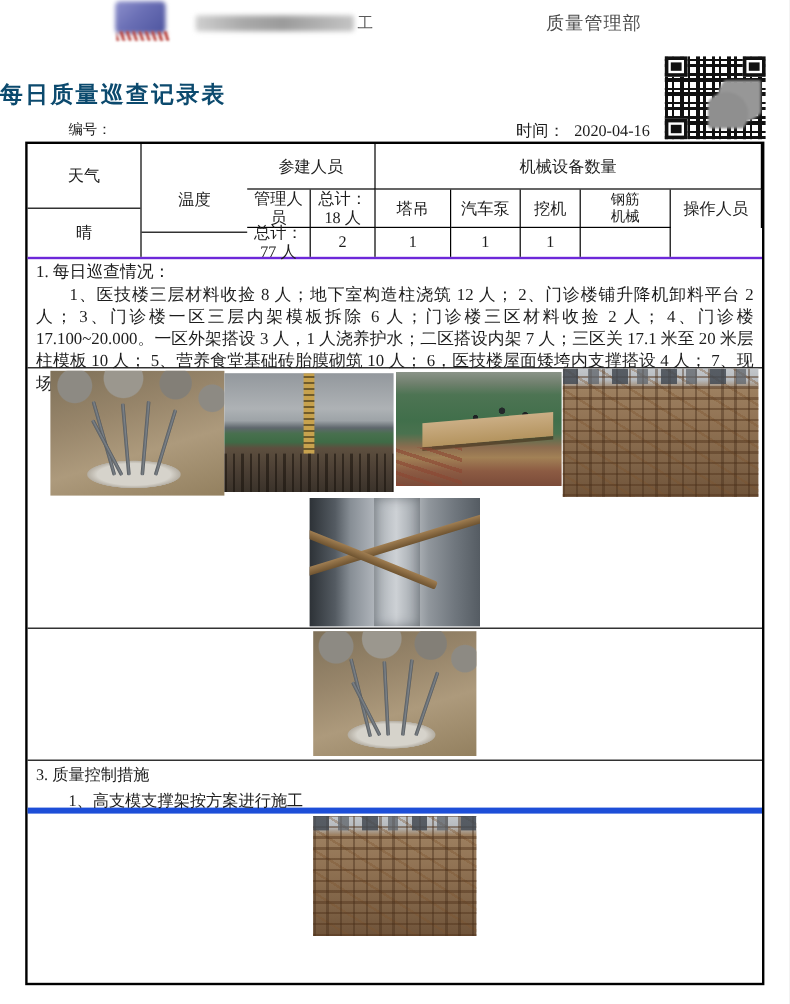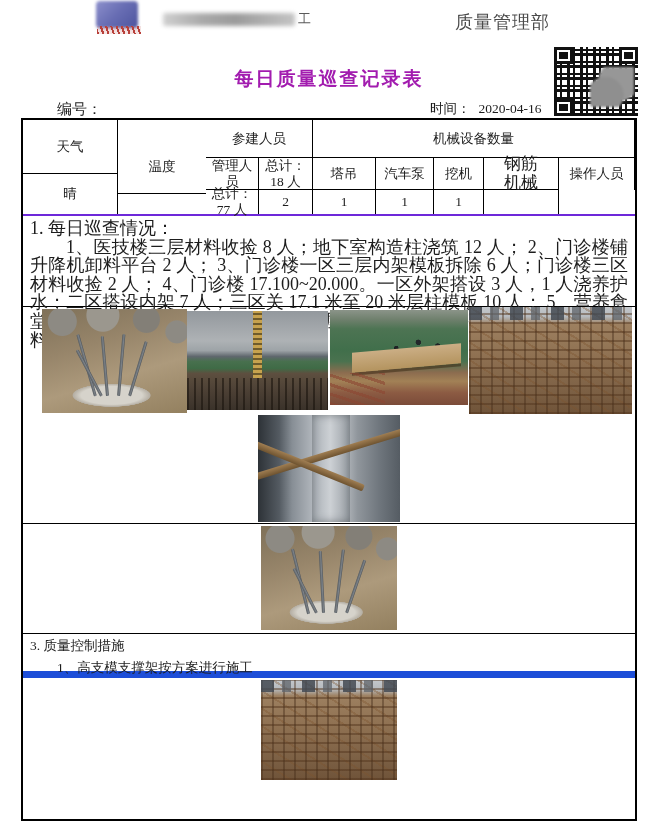--- a/index.html
+++ b/index.html
@@ -14,72 +14,72 @@
   .logo-blob{ position:absolute; left:96px; top:1px; width:42px; height:27px;
     background:linear-gradient(135deg,#8d90cc 0%,#6a6fb5 45%,#4d549e 100%);
     border-radius:4px; filter:blur(1.6px); }
   .logo-redmark{ position:absolute; left:97px; top:26px; width:44px; height:8px;
     background:repeating-linear-gradient(72deg,#b8403a 0 2px,rgba(184,64,58,.15) 2px 5px);
     filter:blur(.7px); }
   .org-blurbar{ position:absolute; left:163px; top:13px; width:132px; height:13px;
     background:linear-gradient(90deg,#cfcfcf 0%,#a9a9a9 30%,#9b9b9b 55%,#c4c4c4 100%);
     filter:blur(2.2px); border-radius:2px; }
   .org-visible{ position:absolute; left:298px; top:10px; font-size:13px; color:#5a5a5a; }
-  .dept{ position:absolute; left:455px; top:10px; font-size:18px; color:#4a4a4a; letter-spacing:1px; }
+  .dept{ position:absolute; left:455px; top:10px; font-size:15px; color:#4a4a4a; letter-spacing:1px; }
 
   
   .qr{ position:absolute; left:552px; top:45px; width:88px; height:73px; background:#fff; }
   .qr .modules{ position:absolute; inset:2px;
     background:
       repeating-linear-gradient(90deg,#111 0 3px,transparent 3px 6px,#111 6px 8px,transparent 8px 13px),
       repeating-linear-gradient(0deg,#111 0 3px,transparent 3px 5px,#111 5px 7px,transparent 7px 12px);
   }
   .qr .finder{ position:absolute; width:19px; height:17px; border:3px solid #111; background:#fff; }
   .qr .finder::after{ content:""; position:absolute; inset:2px; background:#111; }
   .qr .f-tl{ left:2px; top:2px; } .qr .f-tr{ right:2px; top:2px; } .qr .f-bl{ left:2px; bottom:2px; }
   .qr .redact{ position:absolute; right:6px; top:22px; width:44px; height:40px;
     background:radial-gradient(circle at 35% 70%,#8f8f8f 0 45%,transparent 46%),
                radial-gradient(circle at 65% 35%,#979797 0 52%,transparent 53%);
     filter:blur(1px); }
 
   
-  .doc-title{ position:absolute; left:0; top:66px; width:100%; text-align:center;
+  .doc-title{ position:absolute; left:0; top:66px; width:100%; 
     font-family:"Liberation Sans","DejaVu Sans",sans-serif; font-weight:bold;
-    font-size:19px; letter-spacing:2px; color:#a21caf; }
-  .meta-no{ position:absolute; left:57px; top:100px; font-size:15px; }
+    font-size:19px; letter-spacing:2px; color:#0c4a6e; }
+  .meta-no{ position:absolute; left:57px; top:100px; font-size:12px; }
   .meta-time{ position:absolute; left:430px; top:100px; font-size:13.5px; }
   .meta-time .date{ margin-left:8px; }
 
   
   .main-table{ position:absolute; left:21px; top:118px; width:616px; height:703px;
     border:2px solid #000; background:#fff; }
 
   .grid{ display:grid; width:100%;
     grid-template-columns:95px 88px 53px 54px 63px 58px 50px 75px 1fr;
     grid-template-rows:38px 32px 24px;
     border-bottom:2px solid #6d28d9; }
   .cell{ border-right:1px solid #000; border-bottom:1px solid #000;
     display:flex; align-items:center; justify-content:center;
     font-size:13.5px; text-align:center; line-height:1.15; }
   .cell.lastcol{ border-right:none; }
   .cell.lastrow{ border-bottom:none; }
   .span2{ grid-column:span 2; } .span5{ grid-column:span 5; }
   .vcol{ grid-row:1 / span 3; flex-direction:column; padding:0; align-items:stretch; border-bottom:none; }
   .vcol .vtop{ height:54px; border-bottom:1px solid #000; display:flex; align-items:center; justify-content:center; }
   .vcol .vbot{ flex:1; display:flex; align-items:center; justify-content:center; }
-  .small2line{ font-size:17px; line-height:1.1; }
-
-  
-  .sec-text{ border-bottom:1px solid #000; padding:3px 7px 13px 7px; font-size:18px; line-height:18.6px; }
+  .small2line{ font-size:12px; line-height:1.1; }
+
+  
+  .sec-text{ border-bottom:1px solid #000; padding:3px 7px 13px 7px; font-size:14px; line-height:18.6px; }
   .sec1-text{ height:91px; text-align:justify; }
   .sec1-text .body{ text-indent:2em; }
   .sec1-photos{ position:relative; height:217px; border-bottom:1px solid #000; overflow:hidden; }
   .sec2-label{ height:38px; border-bottom:1px solid #000; padding:4px 7px; font-size:13.5px; }
   .sec2-photos{ height:110px; border-bottom:1px solid #000; display:flex; justify-content:center; overflow:hidden; }
-  .sec3-label{ height:44px; border-bottom:7px solid #1d4ed8; padding:3px 7px; font-size:13.5px; }
+  .sec3-label{ height:44px; border-bottom:5px solid #1d4ed8; padding:3px 7px; font-size:13.5px; }
   .sec3-label .item{ margin-top:4px; text-indent:2em; }
   .sec3-photos{ height:102px; display:flex; justify-content:center; overflow:hidden; }
 
   
   .ph{ overflow:hidden; position:relative; }
   .abs{ position:absolute; }
 
   .ph-pile{
     background:
       radial-gradient(ellipse 34% 14% at 48% 83%,#d6d3cb 0 62%,#b5afa4 78%,rgba(0,0,0,0) 80%),

